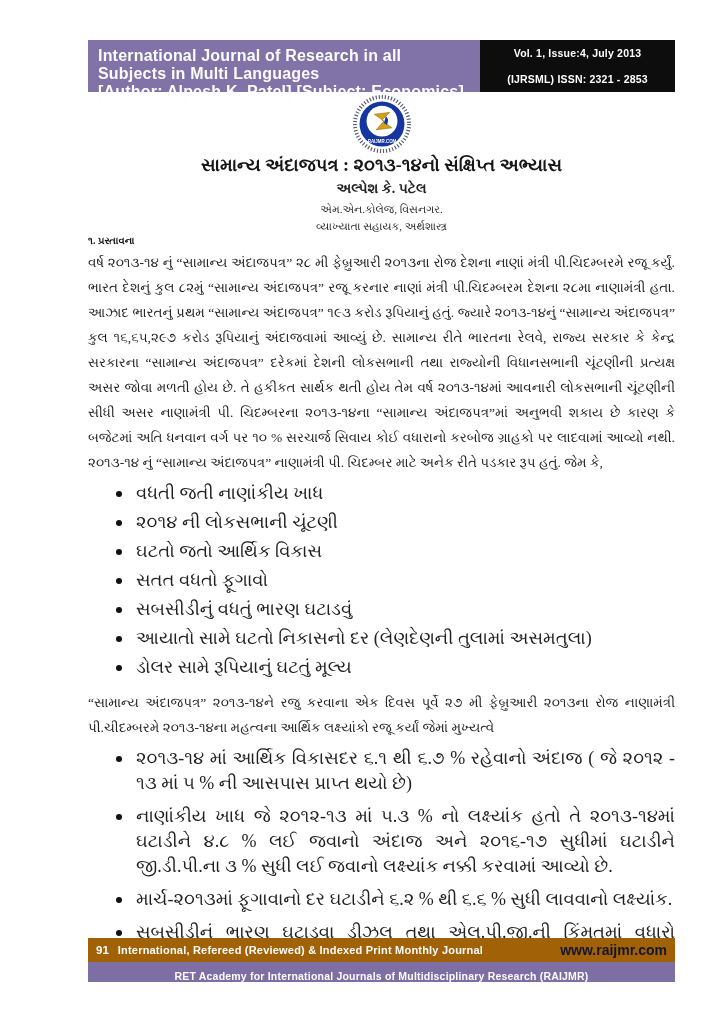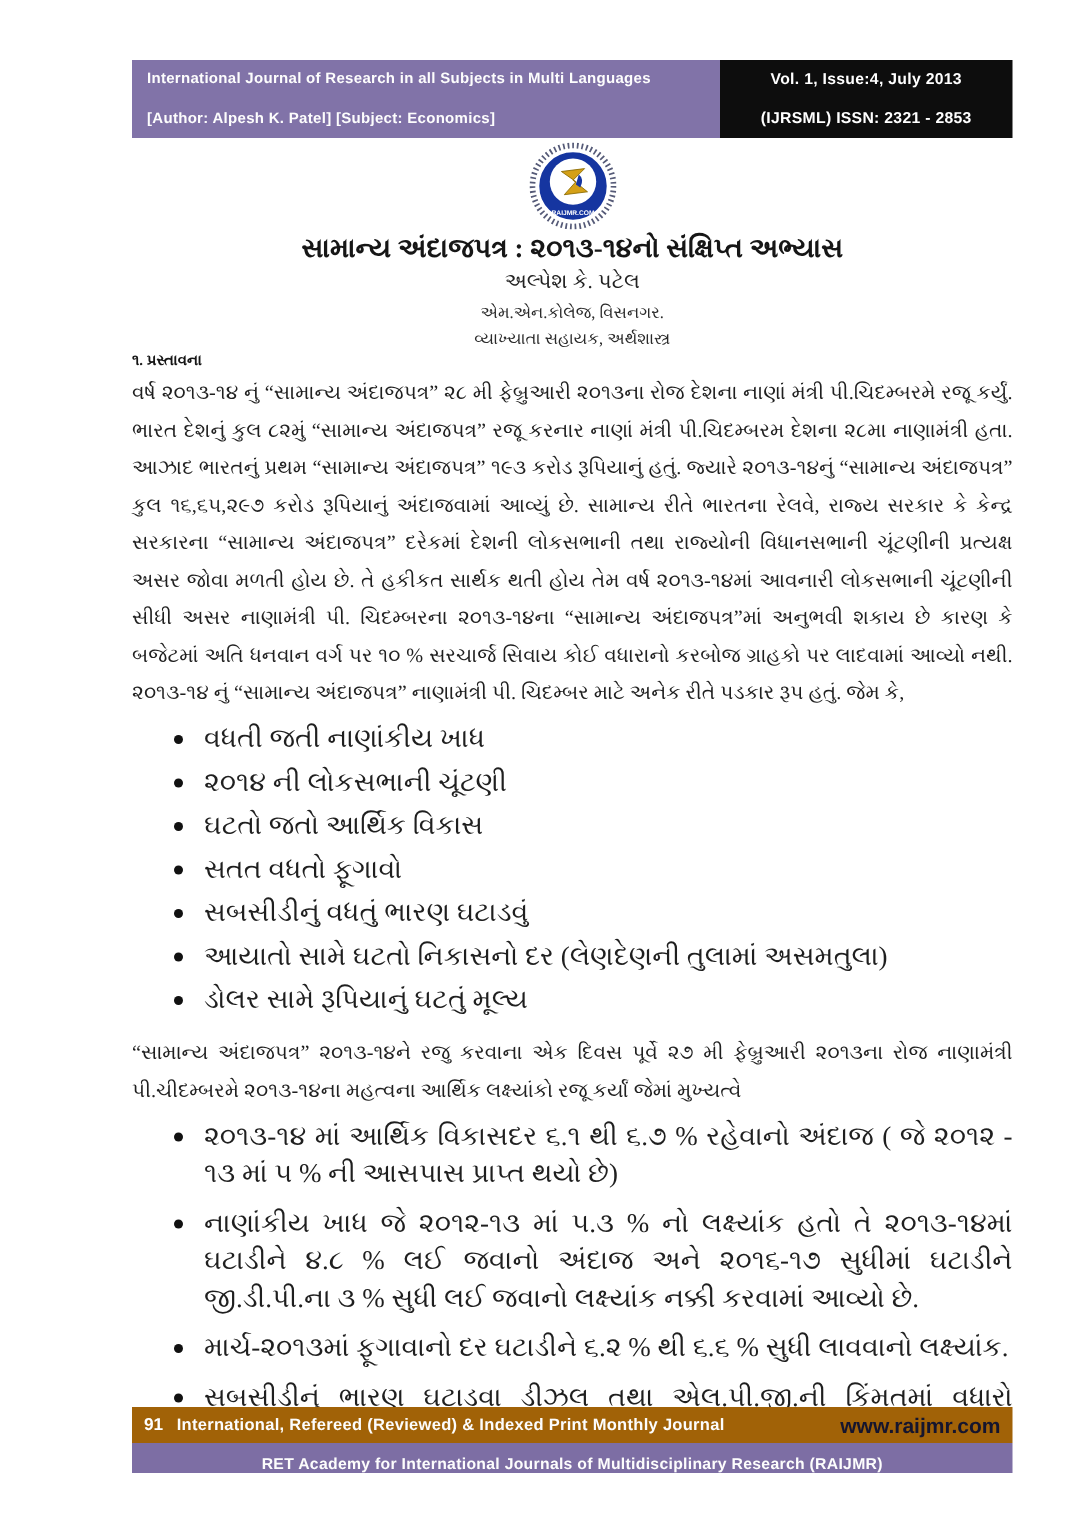--- a/index.html
+++ b/index.html
@@ -7,36 +7,36 @@
     position:relative; width:724px; height:1024px; margin:0 auto;
     background:#ffffff; overflow:hidden;
     font-family:"Liberation Serif","DejaVu Serif",serif;
     color:#1f1f1f;
   }
   .content { position:absolute; left:88px; top:40px; width:587px; }
 
   
   .hdr { display:flex; width:100%; height:52px; font-family:"Liberation Sans","DejaVu Sans",sans-serif; }
   .hdr-left {
-    flex:1; background:#8173a8; color:#fdfdfd; font-size:10px; font-weight:bold;
+    flex:1; background:#8173a8; color:#fdfdfd; font-size:16px; font-weight:bold;
     padding:7px 10px 7px 10px; display:flex; flex-direction:column; justify-content:space-between;
     box-sizing:border-box; letter-spacing:.2px;
   }
   .hdr-right {
     width:195px; background:#0d0d0d; color:#ffffff; font-size:10.5px; font-weight:bold;
     padding:7px 8px; display:flex; flex-direction:column; justify-content:space-between;
     box-sizing:border-box; text-align:center; letter-spacing:.2px;
   }
 
   
   .logo-row { text-align:center; margin-top:3px; height:58px; }
 
   
   .title { text-align:center; font-size:18px; font-weight:bold; margin-top:2px; color:#161616; }
-  .author { text-align:center; font-size:14px; margin-top:5px; color:#222; }
+  .author { text-align:center; font-size:14px; margin-top:5px; color:#222;font-weight:bold; }
   .affil { text-align:center; font-size:11px; line-height:17px; margin-top:4px; color:#2a2a2a; }
 
   
   .sec-head { font-size:10px; font-weight:bold; color:#161616; }
   .para { font-size:13.5px; line-height:25px; text-align:justify; margin-top:3px; }
   ul.blist { list-style:none; margin:6px 0 0 0; padding:0 0 0 28px; }
   ul.blist li { display:flex; align-items:flex-start; margin-bottom:4px; font-size:18px; line-height:25px; }
   ul.blist.spaced li { margin-bottom:8px; text-align:justify; }
   .dot { flex:0 0 6px; width:6px; height:6px; border-radius:50%; background:#111; margin:10px 14px 0 0; }
 

